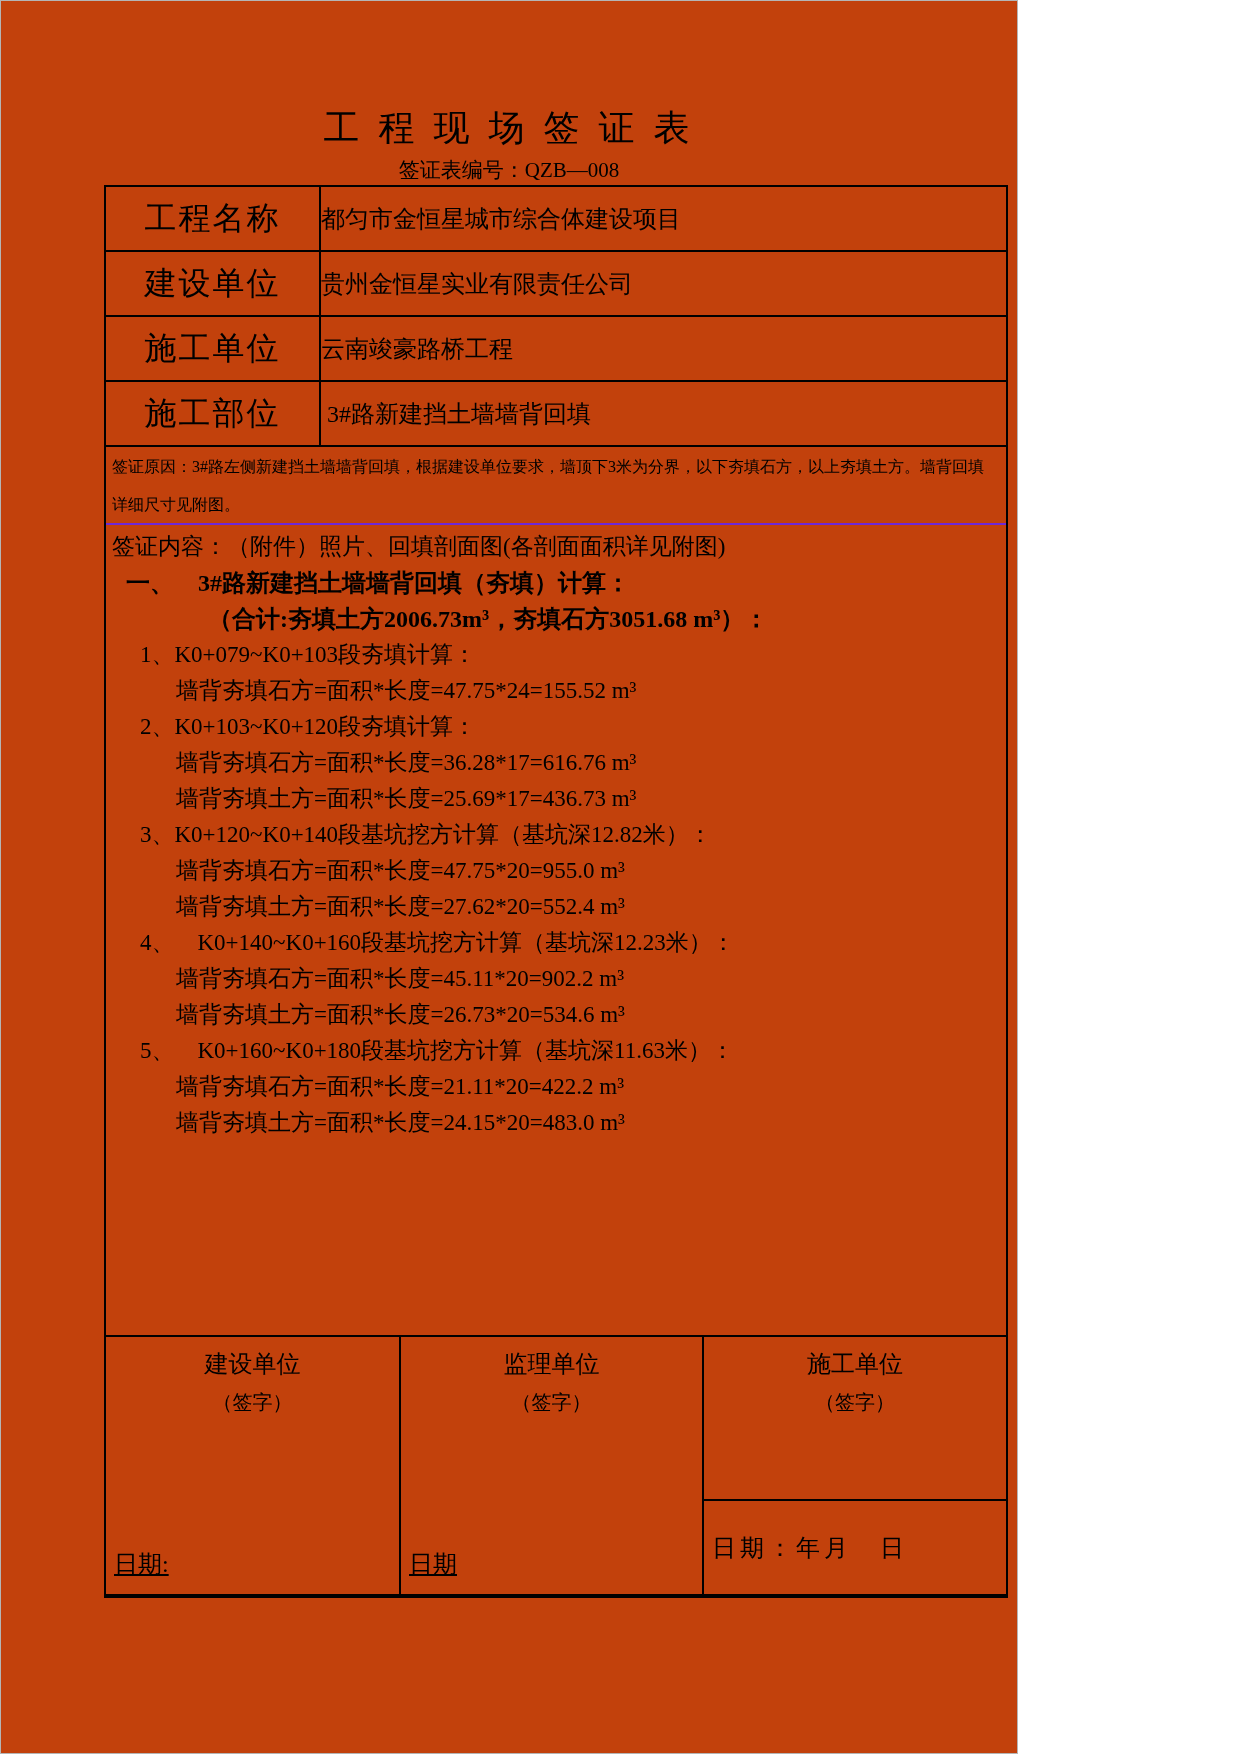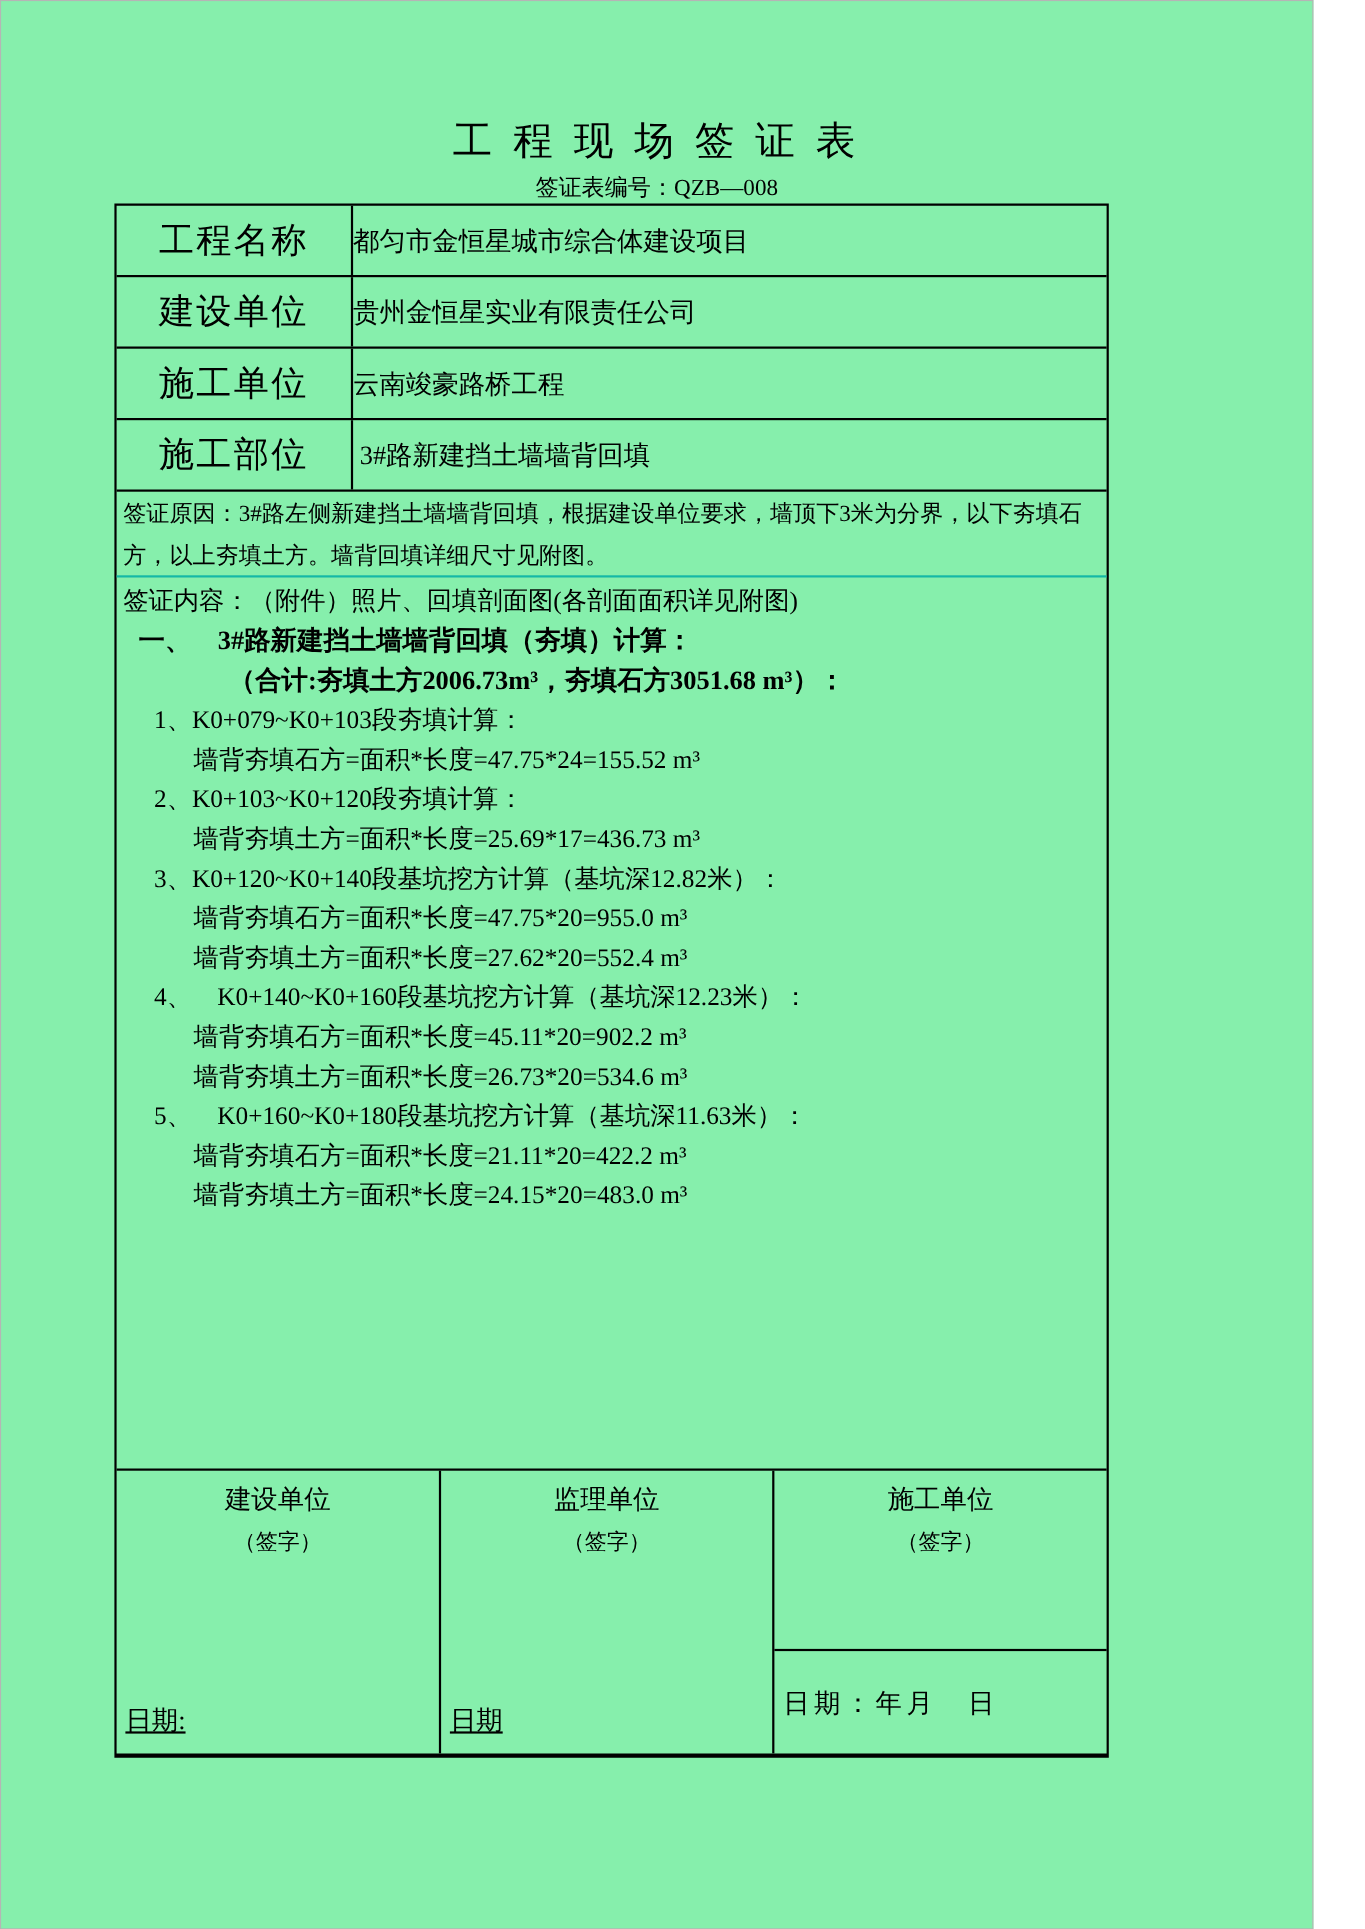--- a/index.html
+++ b/index.html
@@ -1,19 +1,19 @@
 <!DOCTYPE html>
 <html><head>
 <meta charset="utf-8">
 <style>
   html,body{margin:0;padding:0;background:#ffffff;}
   .page{
     position:relative;
-    width:1194px;height:1754px;
-    background:#86efac;
+    width:1018px;height:1754px;
+    background:#c2410c;
     color:#000;
     font-family:"Liberation Serif","DejaVu Serif",serif;
     box-sizing:border-box;
     border:1px solid #b5b5b5;
     overflow:hidden;
   }
   .doc-title{
     position:absolute;top:103px;left:0;width:100%;
     text-align:center;font-size:36px;letter-spacing:5px;
     font-weight:normal;white-space:pre;
@@ -32,22 +32,22 @@
   .info-label{
     width:215px;flex:none;border-right:2px solid #000;box-sizing:border-box;
     display:flex;align-items:center;justify-content:center;
     font-size:32px;letter-spacing:2px;
   }
   .info-value{
     flex:1;display:flex;align-items:center;
     padding-left:0;font-size:24px;white-space:pre;
   }
   .reason-cell{
-    height:78px;flex:none;border-bottom:2px solid #14b8a6;box-sizing:border-box;
-    font-size:21px;line-height:38px;padding:1px 8px 0 6px;
+    height:78px;flex:none;border-bottom:2px solid #6d28d9;box-sizing:border-box;
+    font-size:16px;line-height:38px;padding:1px 8px 0 6px;
   }
   .content-cell{
     height:812px;flex:none;border-bottom:2px solid #000;box-sizing:border-box;
     padding:4px 8px 0 6px;font-size:23px;line-height:36px;
   }
   .cl{white-space:pre-wrap;}
   .l-h1{font-weight:bold;font-size:24px;padding-left:14px;}
   .l-h2{font-weight:bold;font-size:24px;padding-left:96px;}
   .l-num{padding-left:28px;}
   .l-f{padding-left:64px;}
@@ -104,20 +104,21 @@
 
     <div class="content-cell">
       <div class="cl">签证内容：（附件）照片、回填剖面图(各剖面面积详见附图)</div>
       <div class="cl l-h1">一、　3#路新建挡土墙墙背回填（夯填）计算：</div>
       <div class="cl l-h2">（合计:夯填土方2006.73m³，夯填石方3051.68 m³）：</div>
 
       <div class="cl l-num">1、K0+079~K0+103段夯填计算：</div>
       <div class="cl l-f">墙背夯填石方=面积*长度=47.75*24=155.52 m³</div>
 
       <div class="cl l-num">2、K0+103~K0+120段夯填计算：</div>
+      <div class="cl l-f">墙背夯填石方=面积*长度=36.28*17=616.76 m³</div>
       <div class="cl l-f">墙背夯填土方=面积*长度=25.69*17=436.73 m³</div>
 
       <div class="cl l-num">3、K0+120~K0+140段基坑挖方计算（基坑深12.82米）：</div>
       <div class="cl l-f">墙背夯填石方=面积*长度=47.75*20=955.0 m³</div>
       <div class="cl l-f">墙背夯填土方=面积*长度=27.62*20=552.4 m³</div>
 
       <div class="cl l-num">4、　K0+140~K0+160段基坑挖方计算（基坑深12.23米）：</div>
       <div class="cl l-f">墙背夯填石方=面积*长度=45.11*20=902.2 m³</div>
       <div class="cl l-f">墙背夯填土方=面积*长度=26.73*20=534.6 m³</div>
 

